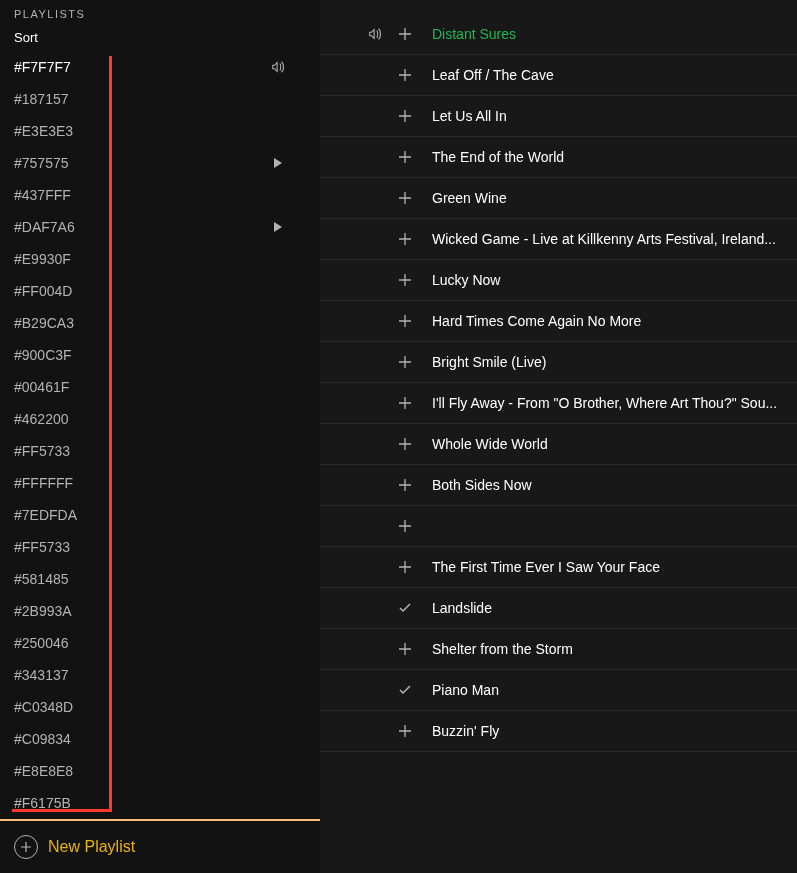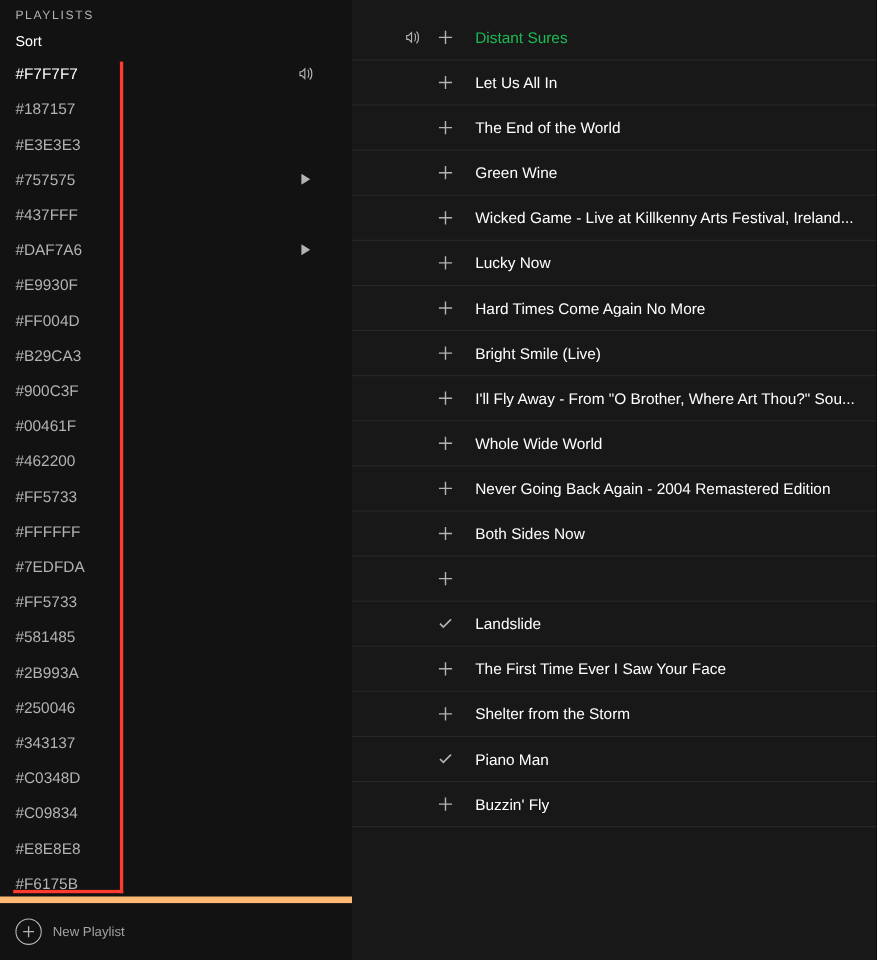--- a/index.html
+++ b/index.html
@@ -6,21 +6,21 @@
   html, body { width: 797px; height: 873px; background: #000; font-family: -apple-system, Helvetica, Arial, sans-serif; overflow: hidden; }
   .app { display: flex; width: 100%; height: 100%; }
   .sidebar { width: 320px; background: #121212; display: flex; flex-direction: column; position: relative; }
   .sidebar-header { padding: 8px 14px 4px; color: #b3b3b3; font-size: 11px; letter-spacing: 1.5px; }
   .sort-row { padding: 6px 14px 6px; color: #ffffff; font-size: 13px; cursor: pointer; }
   .playlists { flex: 1; overflow: hidden; }
   .pl-item { display: flex; align-items: center; justify-content: space-between; padding: 6px 14px; height: 32px; cursor: pointer; }
   .pl-item .label { color: #b3b3b3; font-size: 14px; }
   .pl-item.active .label { color: #fff; }
   .pl-item .icon { color: #b3b3b3; width: 16px; height: 16px; display: flex; align-items: center; justify-content: center; margin-right: 20px;}
-  .new-playlist { border-top: 6px solid #fdba74; padding: 14px 14px; display: flex; align-items: center; gap: 10px; color: #a3a3a3; font-size: 12px; cursor: pointer; }
+  .new-playlist { border-top: 2px solid #fdba74; padding: 14px 14px; display: flex; align-items: center; gap: 10px; color: #eab308; font-size: 16px; cursor: pointer; }
   .np-icon { width: 24px; height: 24px; border: 1px solid #b3b3b3; border-radius: 50%; display: flex; align-items: center; justify-content: center; }
   .main { flex: 1; background: #181818; overflow: hidden; }
   .tracklist { padding-top: 14px; }
   .track { display: flex; align-items: center; height: 41px; border-bottom: 1px solid #282828; padding-left: 40px; padding-right: 10px; }
   .track .col-a { width: 30px; display:flex; align-items:center; justify-content:center; color:#b3b3b3; }
   .track .col-b { width: 30px; display:flex; align-items:center; justify-content:center; color:#b3b3b3; cursor:pointer; }
   .track .title { flex: 1; padding-left: 12px; color: #fff; font-size: 14px; white-space: nowrap; overflow: hidden; text-overflow: ellipsis; }
   .track.playing .title { color: #1db954; }
   .red-annot { position: absolute; border: 3px solid #ff3b30; border-top: none; border-left: none; pointer-events: none; }
   svg { display: block; }
@@ -148,20 +148,29 @@
           </div>
           <div class="title">Distant Sures</div>
         </div>
         <div class="track">
           <div class="col-a"></div>
           <div class="col-b">
             <svg width="14" height="14" viewBox="0 0 14 14">
               <path d="M7 1v12M1 7h12" stroke="currentColor" stroke-width="1.3"></path>
             </svg>
           </div>
+          <div class="title">Leaf Off / The Cave</div>
+        </div>
+        <div class="track">
+          <div class="col-a"></div>
+          <div class="col-b">
+            <svg width="14" height="14" viewBox="0 0 14 14">
+              <path d="M7 1v12M1 7h12" stroke="currentColor" stroke-width="1.3"></path>
+            </svg>
+          </div>
           <div class="title">Let Us All In</div>
         </div>
         <div class="track">
           <div class="col-a"></div>
           <div class="col-b">
             <svg width="14" height="14" viewBox="0 0 14 14">
               <path d="M7 1v12M1 7h12" stroke="currentColor" stroke-width="1.3"></path>
             </svg>
           </div>
           <div class="title">The End of the World</div>
@@ -229,56 +238,47 @@
           </div>
           <div class="title">Whole Wide World</div>
         </div>
         <div class="track">
           <div class="col-a"></div>
           <div class="col-b">
             <svg width="14" height="14" viewBox="0 0 14 14">
               <path d="M7 1v12M1 7h12" stroke="currentColor" stroke-width="1.3"></path>
             </svg>
           </div>
-          <div class="title">Never Going Back Again - 2004 Remastered Edition</div>
-        </div>
-        <div class="track">
-          <div class="col-a"></div>
-          <div class="col-b">
-            <svg width="14" height="14" viewBox="0 0 14 14">
-              <path d="M7 1v12M1 7h12" stroke="currentColor" stroke-width="1.3"></path>
-            </svg>
-          </div>
           <div class="title">Both Sides Now</div>
         </div>
         <div class="track">
           <div class="col-a"></div>
           <div class="col-b">
             <svg width="14" height="14" viewBox="0 0 14 14">
               <path d="M7 1v12M1 7h12" stroke="currentColor" stroke-width="1.3"></path>
             </svg>
           </div>
         </div>
         <div class="track">
           <div class="col-a"></div>
           <div class="col-b">
             <svg width="14" height="14" viewBox="0 0 14 14">
+              <path d="M7 1v12M1 7h12" stroke="currentColor" stroke-width="1.3"></path>
+            </svg>
+          </div>
+          <div class="title">The First Time Ever I Saw Your Face</div>
+        </div>
+        <div class="track">
+          <div class="col-a"></div>
+          <div class="col-b">
+            <svg width="14" height="14" viewBox="0 0 14 14">
               <path d="M2 7l3 3 7-7" fill="none" stroke="currentColor" stroke-width="1.5"></path>
             </svg>
           </div>
           <div class="title">Landslide</div>
-        </div>
-        <div class="track">
-          <div class="col-a"></div>
-          <div class="col-b">
-            <svg width="14" height="14" viewBox="0 0 14 14">
-              <path d="M7 1v12M1 7h12" stroke="currentColor" stroke-width="1.3"></path>
-            </svg>
-          </div>
-          <div class="title">The First Time Ever I Saw Your Face</div>
         </div>
         <div class="track">
           <div class="col-a"></div>
           <div class="col-b">
             <svg width="14" height="14" viewBox="0 0 14 14">
               <path d="M7 1v12M1 7h12" stroke="currentColor" stroke-width="1.3"></path>
             </svg>
           </div>
           <div class="title">Shelter from the Storm</div>
         </div>

